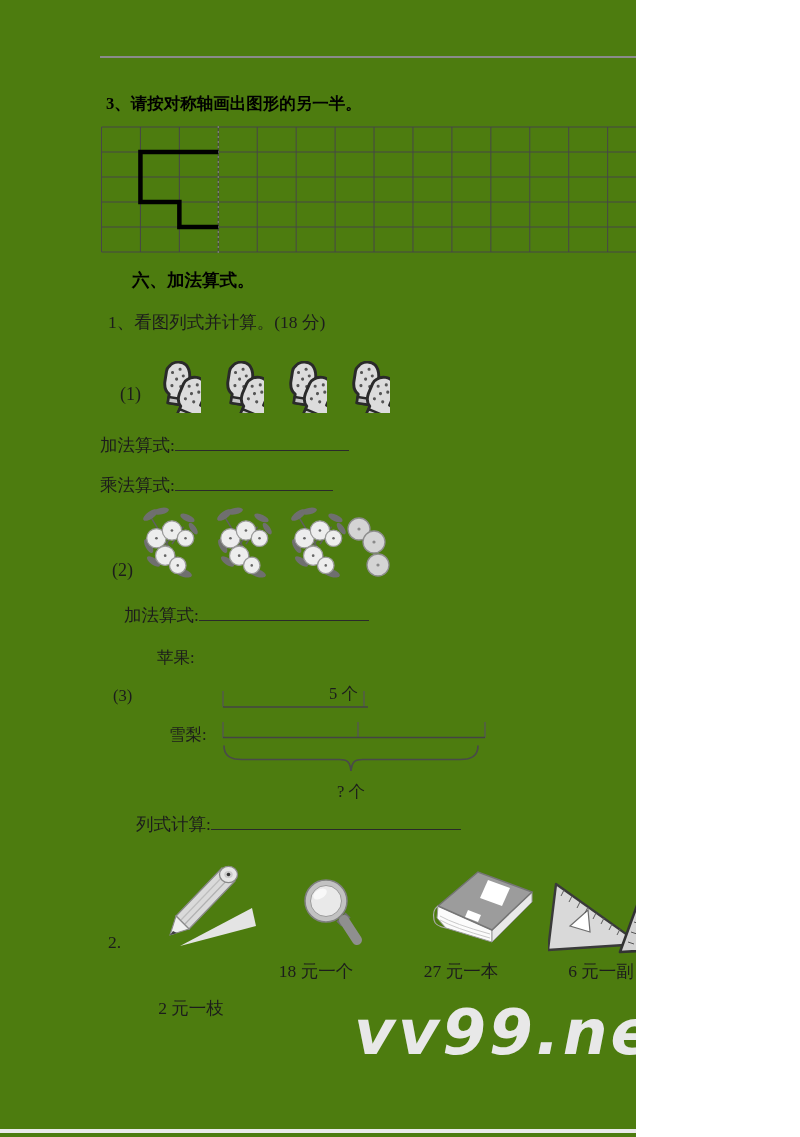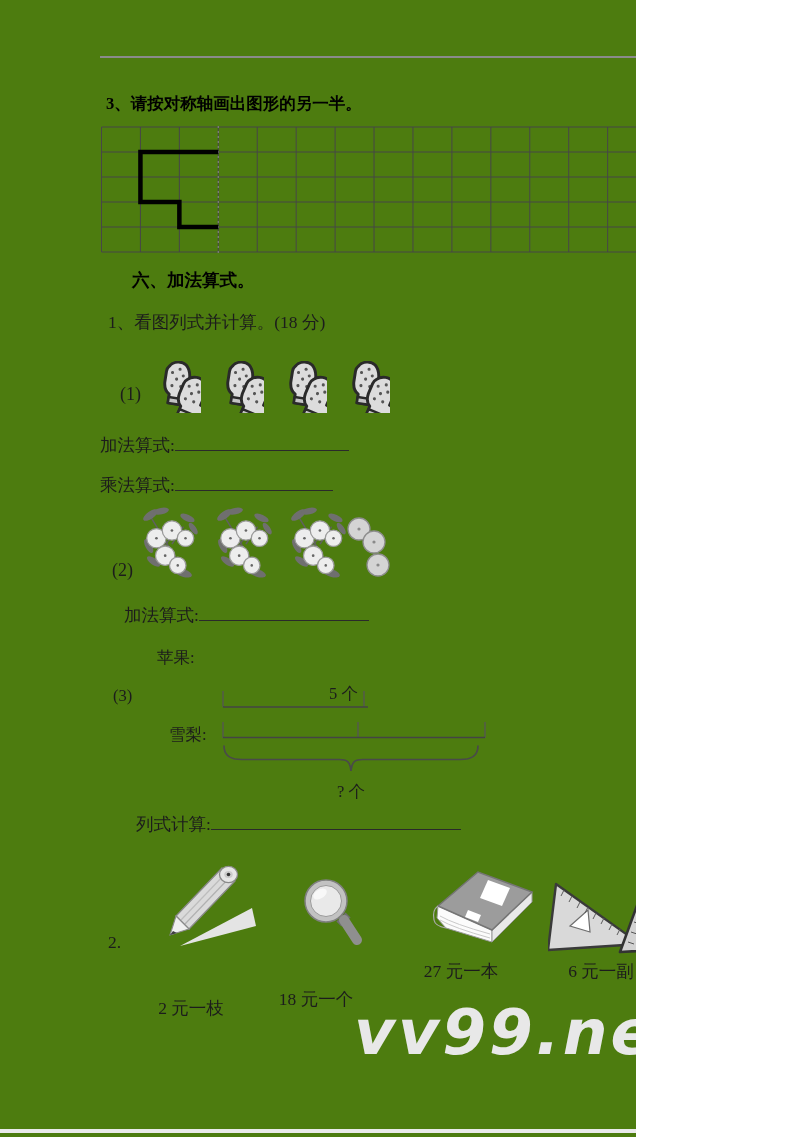--- a/index.html
+++ b/index.html
@@ -243,19 +243,19 @@
       <line x1="92" y1="40" x2="98" y2="42"></line>
         <line x1="89" y1="50" x2="95" y2="52"></line>
       <line x1="86" y1="60" x2="92" y2="62"></line>
         <line x1="83" y1="70" x2="89" y2="72"></line>
       <line x1="80" y1="80" x2="86" y2="82"></line>
     </g>
     <polygon points="136,76 152,84 140,92" fill="#4e4e4e"></polygon>
   </svg>
 
   <div class="abs t17 center" style="left:130px;top:998px;width:122px;font-family:Liberation Serif, serif;">2 元一枝</div>
-  <div class="abs t17 center" style="left:255px;top:961px;width:122px;margin-top:28px;">18 元一个</div>
+  <div class="abs t17 center" style="left:255px;top:961px;width:122px;">18 元一个</div>
   <div class="abs t17 center" style="left:400px;top:961px;width:122px;">27 元一本</div>
   <div class="abs t17 center" style="left:540px;top:961px;width:122px;">6 元一副</div>
 
 
   <div class="abs wm" style="left:354px;top:996px;font-style:italic;">vv99.net</div>
 </div>
 
 </body></html>

